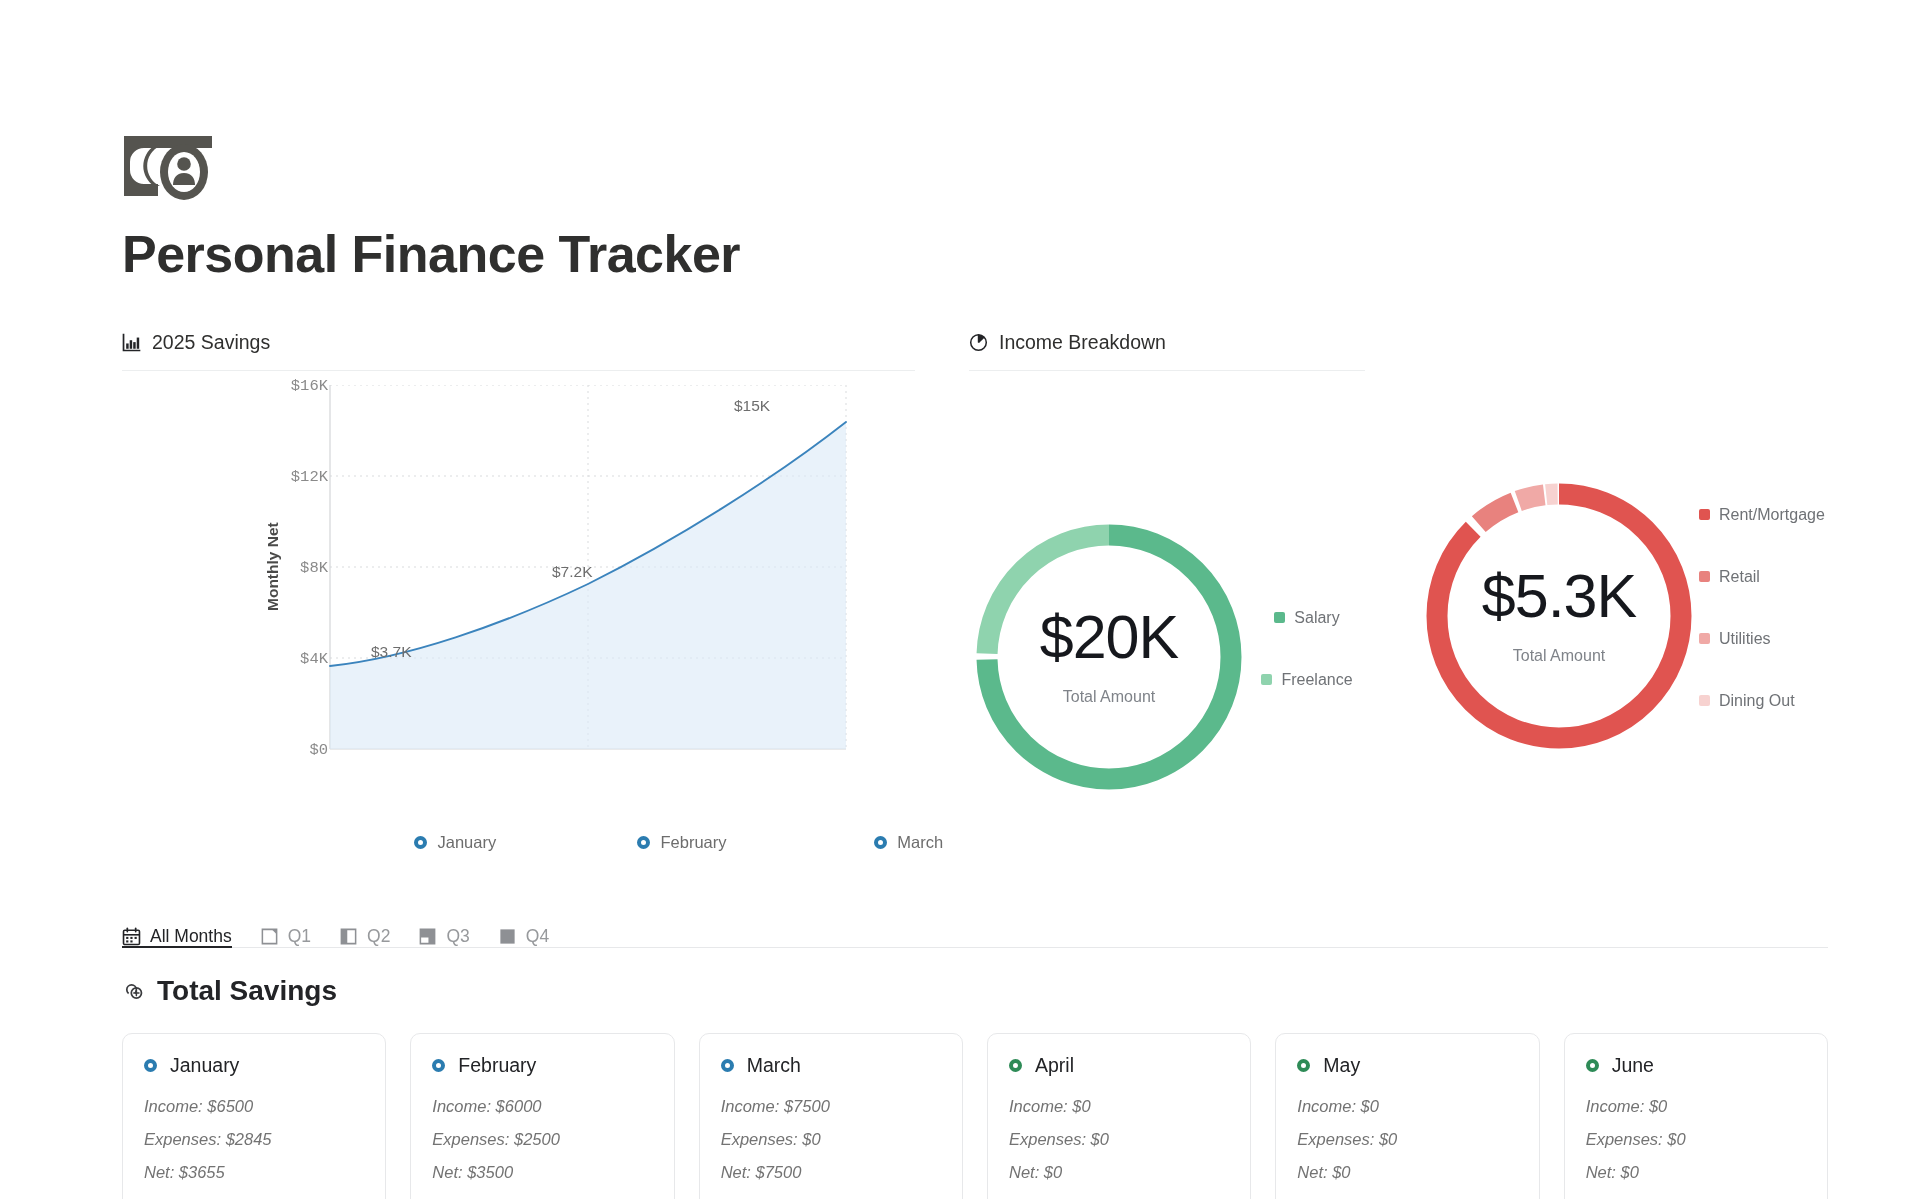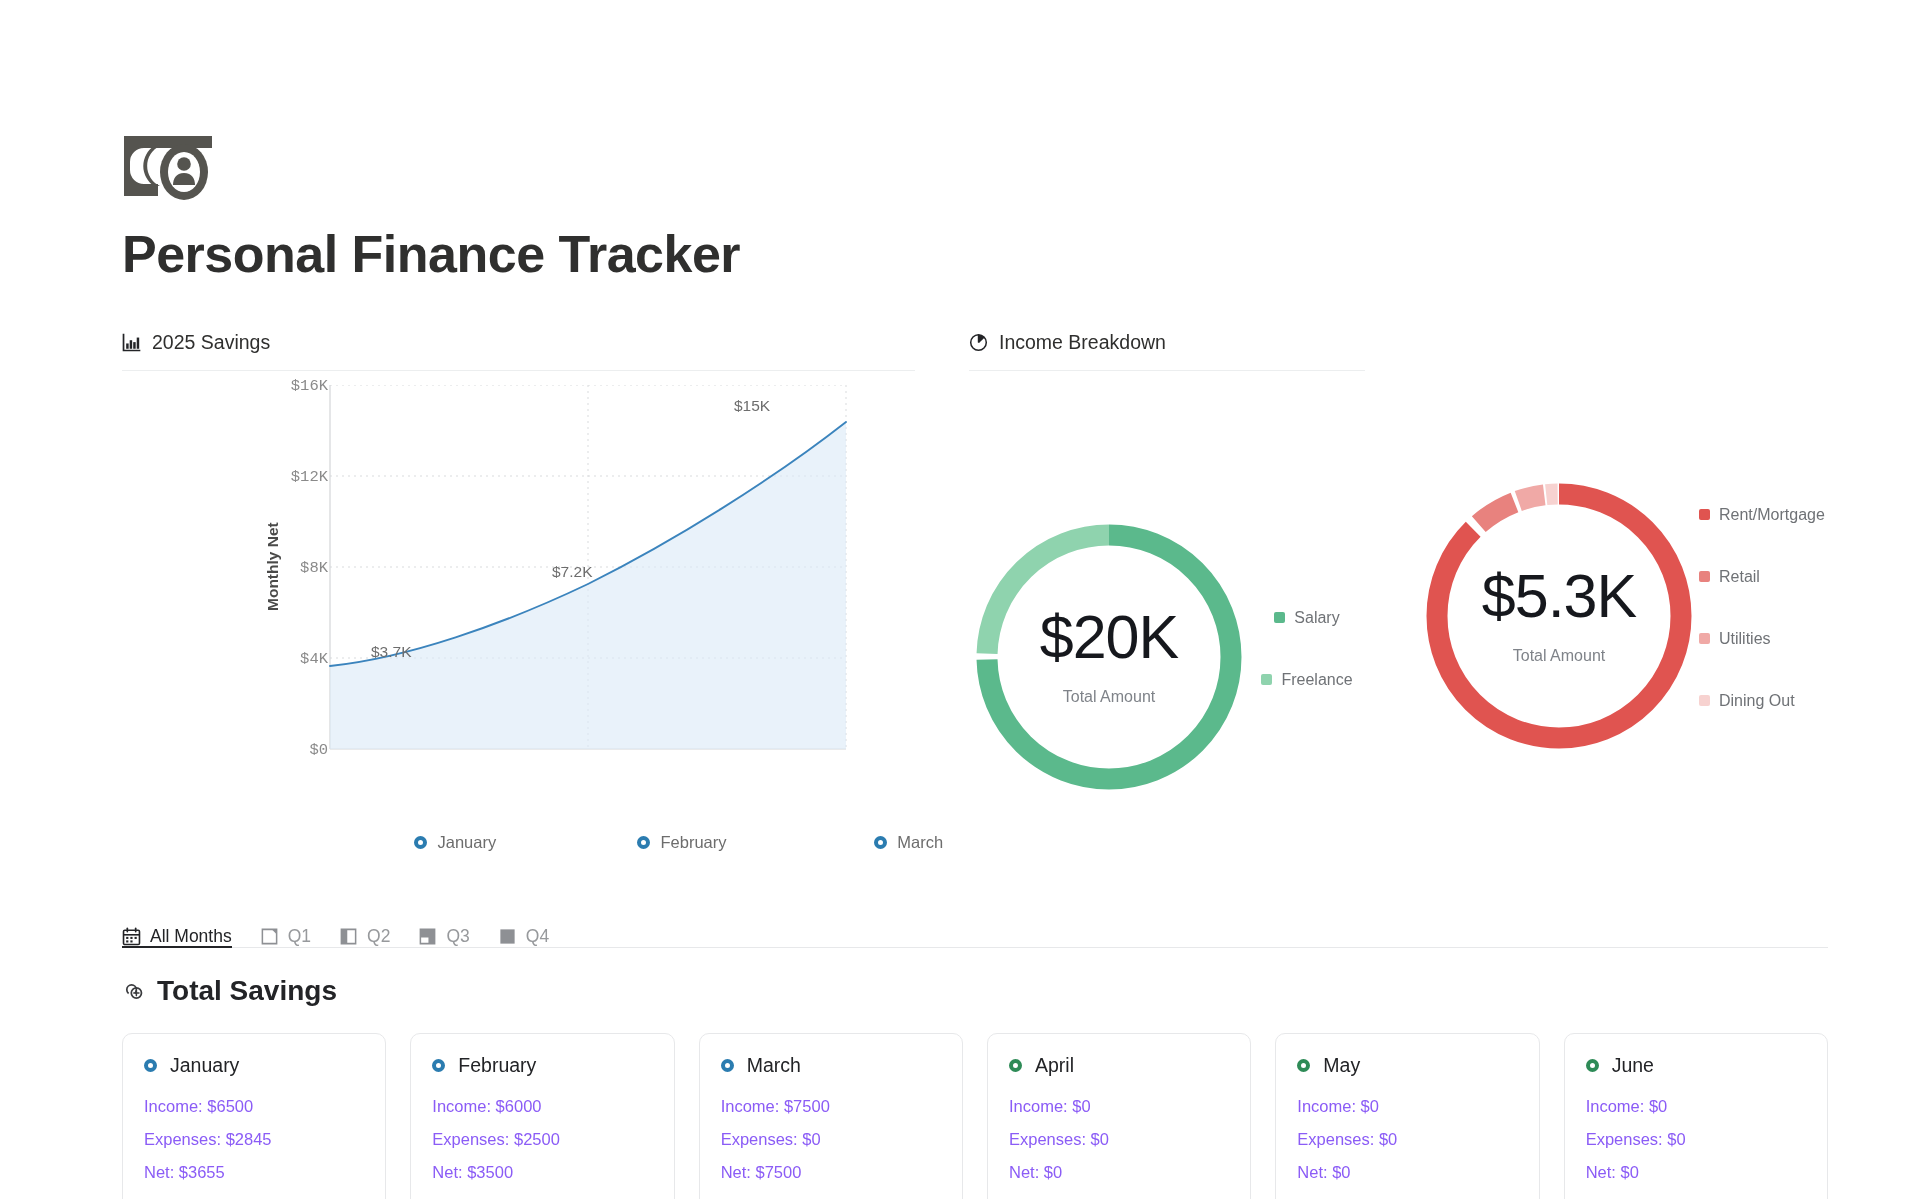--- a/index.html
+++ b/index.html
@@ -183,21 +183,21 @@
   .mcard {
     flex: 1;
     border: 1px solid #e7e8ea;
     border-radius: 10px;
     padding: 20px 21px 22px 21px;
     background: #ffffff;
     min-width: 0;
   }
   .mcard-head { display: flex; align-items: center; gap: 13px; margin-bottom: 20px; }
   .mcard-title { font-size: 19.5px; color: #232427; }
-  .mcard-line { font-size: 16.5px; color: #8b5cf6; margin-bottom: 14px; }
+  .mcard-line { font-size: 16.5px; color: #737373; margin-bottom: 14px; font-style: italic; }
 </style>
 </head>
 <body>
 
 <div class="page">
 
   <div class="header">
     <span class="logo-icon">
       <svg viewBox="0 0 52 36" width="104" height="72" aria-hidden="true">
         <path d="M1 2 h44 v6 h-34 a7 7 0 0 0 -7 7 v4 a7 7 0 0 0 7 7 h7 v6 h-17 z" fill="#55544f"></path>

